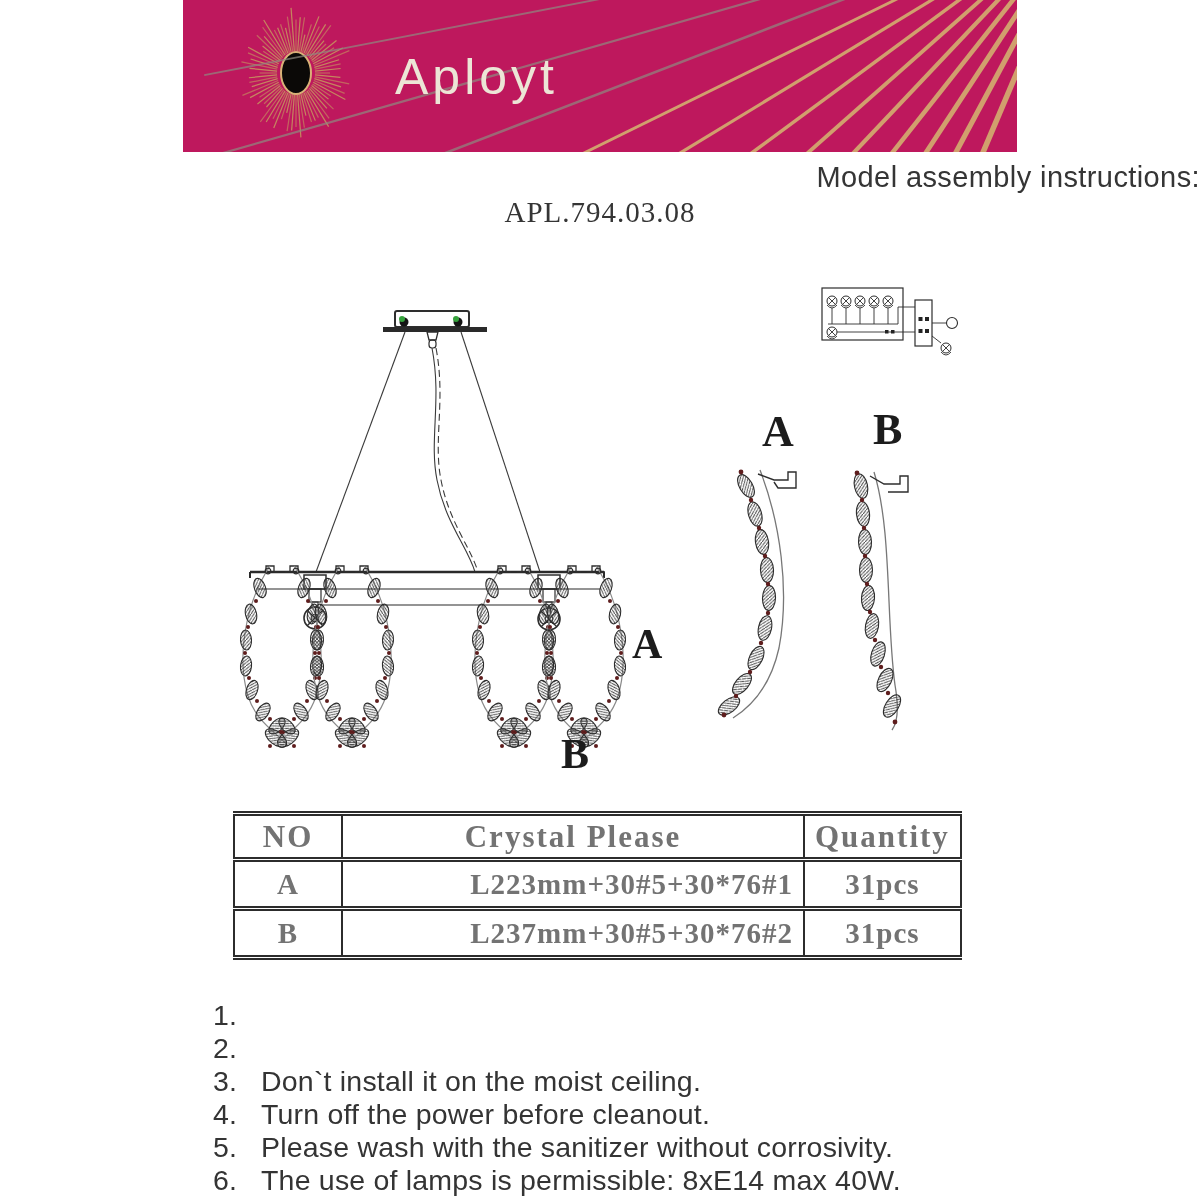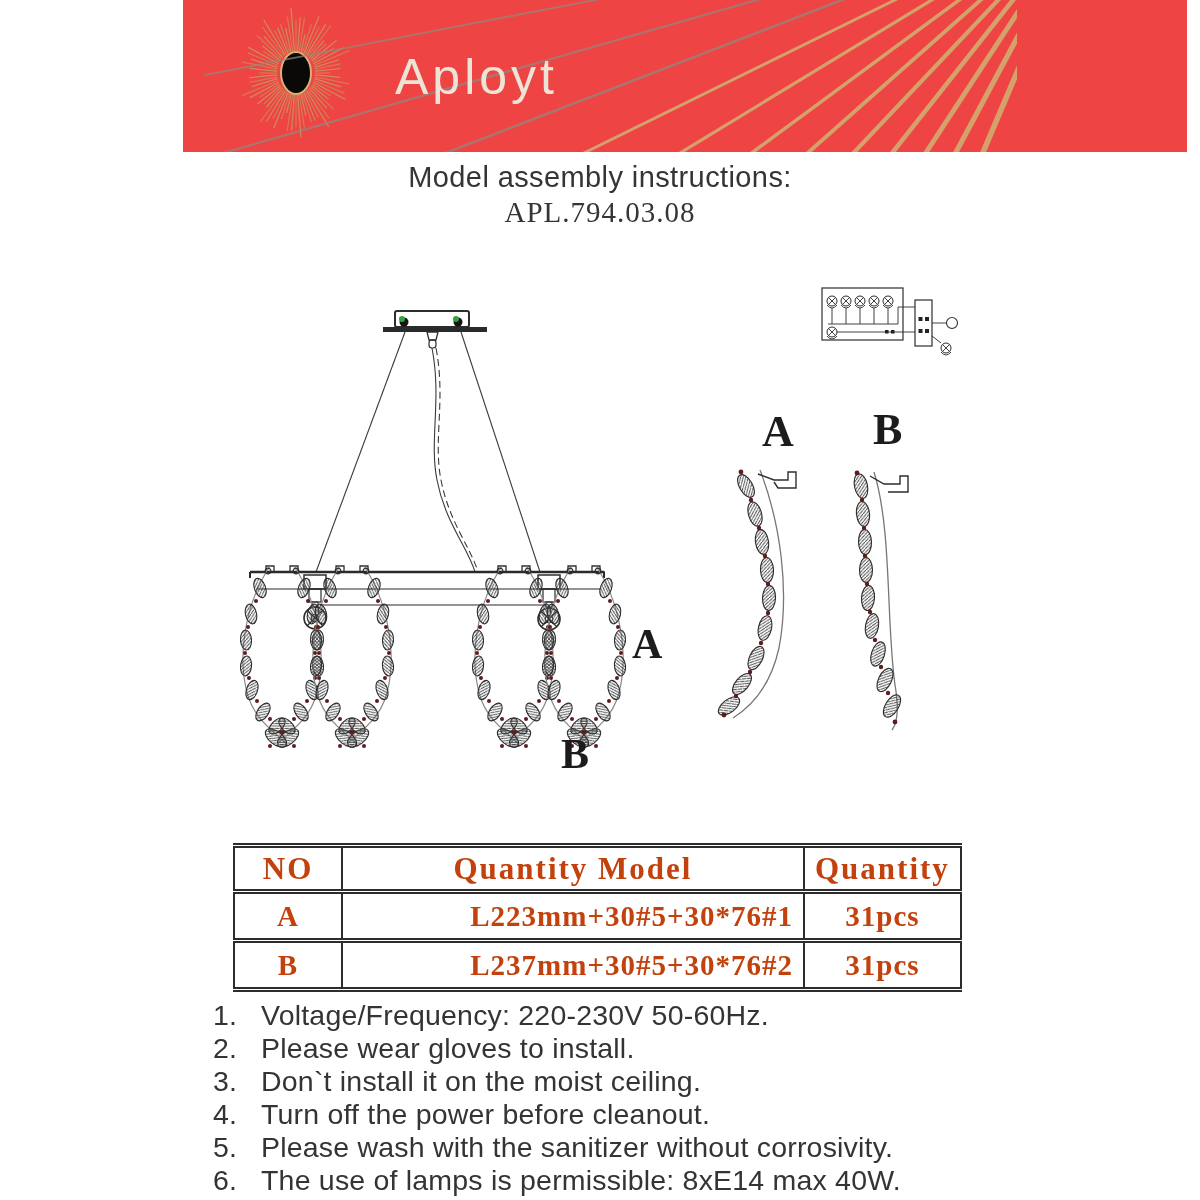--- a/index.html
+++ b/index.html
@@ -1,33 +1,33 @@
 <!DOCTYPE html>
 <html><head>
 <meta charset="utf-8">
 <style>
   html,body{margin:0;padding:0;}
   body{width:1200px;height:1200px;position:relative;background:#ffffff;
        font-family:"Liberation Sans", sans-serif;overflow:hidden;}
 
-  .banner{position:absolute;left:183px;top:0;width:1004px;height:152px;
-          background:#ef4444;overflow:hidden;}
+  .banner{position:absolute;left:183px;top:0;width:834px;height:152px;
+          background:#be185d;overflow:hidden;}
   .banner svg{position:absolute;left:0;top:0;}
   .brand{position:absolute;left:212px;top:48px;font-size:50px;font-weight:400;
          color:#ece5d6;letter-spacing:4px;}
 
-  .title1{position:absolute;left:0;top:161px;width:1200px;text-align:center;
+  .title1{position:absolute;left:0;top:161px;width:1200px;text-align:right;
           font-size:29px;color:#353535;letter-spacing:0.4px;}
   .title2{position:absolute;left:0;top:196px;width:1200px;text-align:center;
           font-size:29px;color:#353535;letter-spacing:1px;font-family:Liberation Serif, serif;}
 
   .drawing{position:absolute;left:180px;top:260px;}
 
   .ctable{position:absolute;left:233px;top:811px;border-collapse:collapse;
-          font-family:"Liberation Serif", serif;font-weight:bold;color:#c2410c;margin-top:32px;}
+          font-family:"Liberation Serif", serif;font-weight:bold;color:#737373;}
   .ctable td,.ctable th{border-left:2px solid #2c2c2c;border-right:2px solid #2c2c2c;
           border-top:5px double #2c2c2c;border-bottom:5px double #2c2c2c;
           padding:0 10px;white-space:nowrap;}
   .ctable th{font-size:31px;height:41px;letter-spacing:2px;}
   .ctable td{font-size:29px;height:44px;letter-spacing:1px;}
   .col-no{width:86px;text-align:center;}
   .col-model{width:440px;text-align:center;}
   .col-model-cell{width:440px;text-align:right;}
   .col-qty{width:124px;text-align:center;}
 
@@ -324,44 +324,42 @@
   </g>
 
   <text x="582" y="186" font-family="Liberation Serif, serif" font-weight="bold" font-size="44" fill="#1c1c1c">A</text>
   <text x="693" y="184" font-family="Liberation Serif, serif" font-weight="bold" font-size="44" fill="#1c1c1c">B</text>
 </svg>
 
 <table class="ctable">
   <tbody>
       <tr>
     <th class="col-no">NO</th>
-    <th class="col-model">Quantity  Model</th>
+    <th class="col-model">Crystal  Please</th>
     <th class="col-qty">Quantity</th>
   </tr>
   <tr>
     <td class="col-no">A</td>
     <td class="col-model-cell">L223mm+30#5+30*76#1</td>
     <td class="col-qty">31pcs</td>
   </tr>
   <tr>
     <td class="col-no">B</td>
     <td class="col-model-cell">L237mm+30#5+30*76#2</td>
     <td class="col-qty">31pcs</td>
   </tr>
 </tbody>
   </table>
 
 <ol class="instructions">
   <li>
     <span class="num">1.</span>
-    <span>Voltage/Frequency: 220-230V 50-60Hz.</span>
   </li>
   <li>
     <span class="num">2.</span>
-    <span>Please wear gloves to install.</span>
   </li>
   <li>
     <span class="num">3.</span>
     <span>Don`t install it on the moist ceiling.</span>
   </li>
   <li>
     <span class="num">4.</span>
     <span>Turn off the power before cleanout.</span>
   </li>
   <li>

